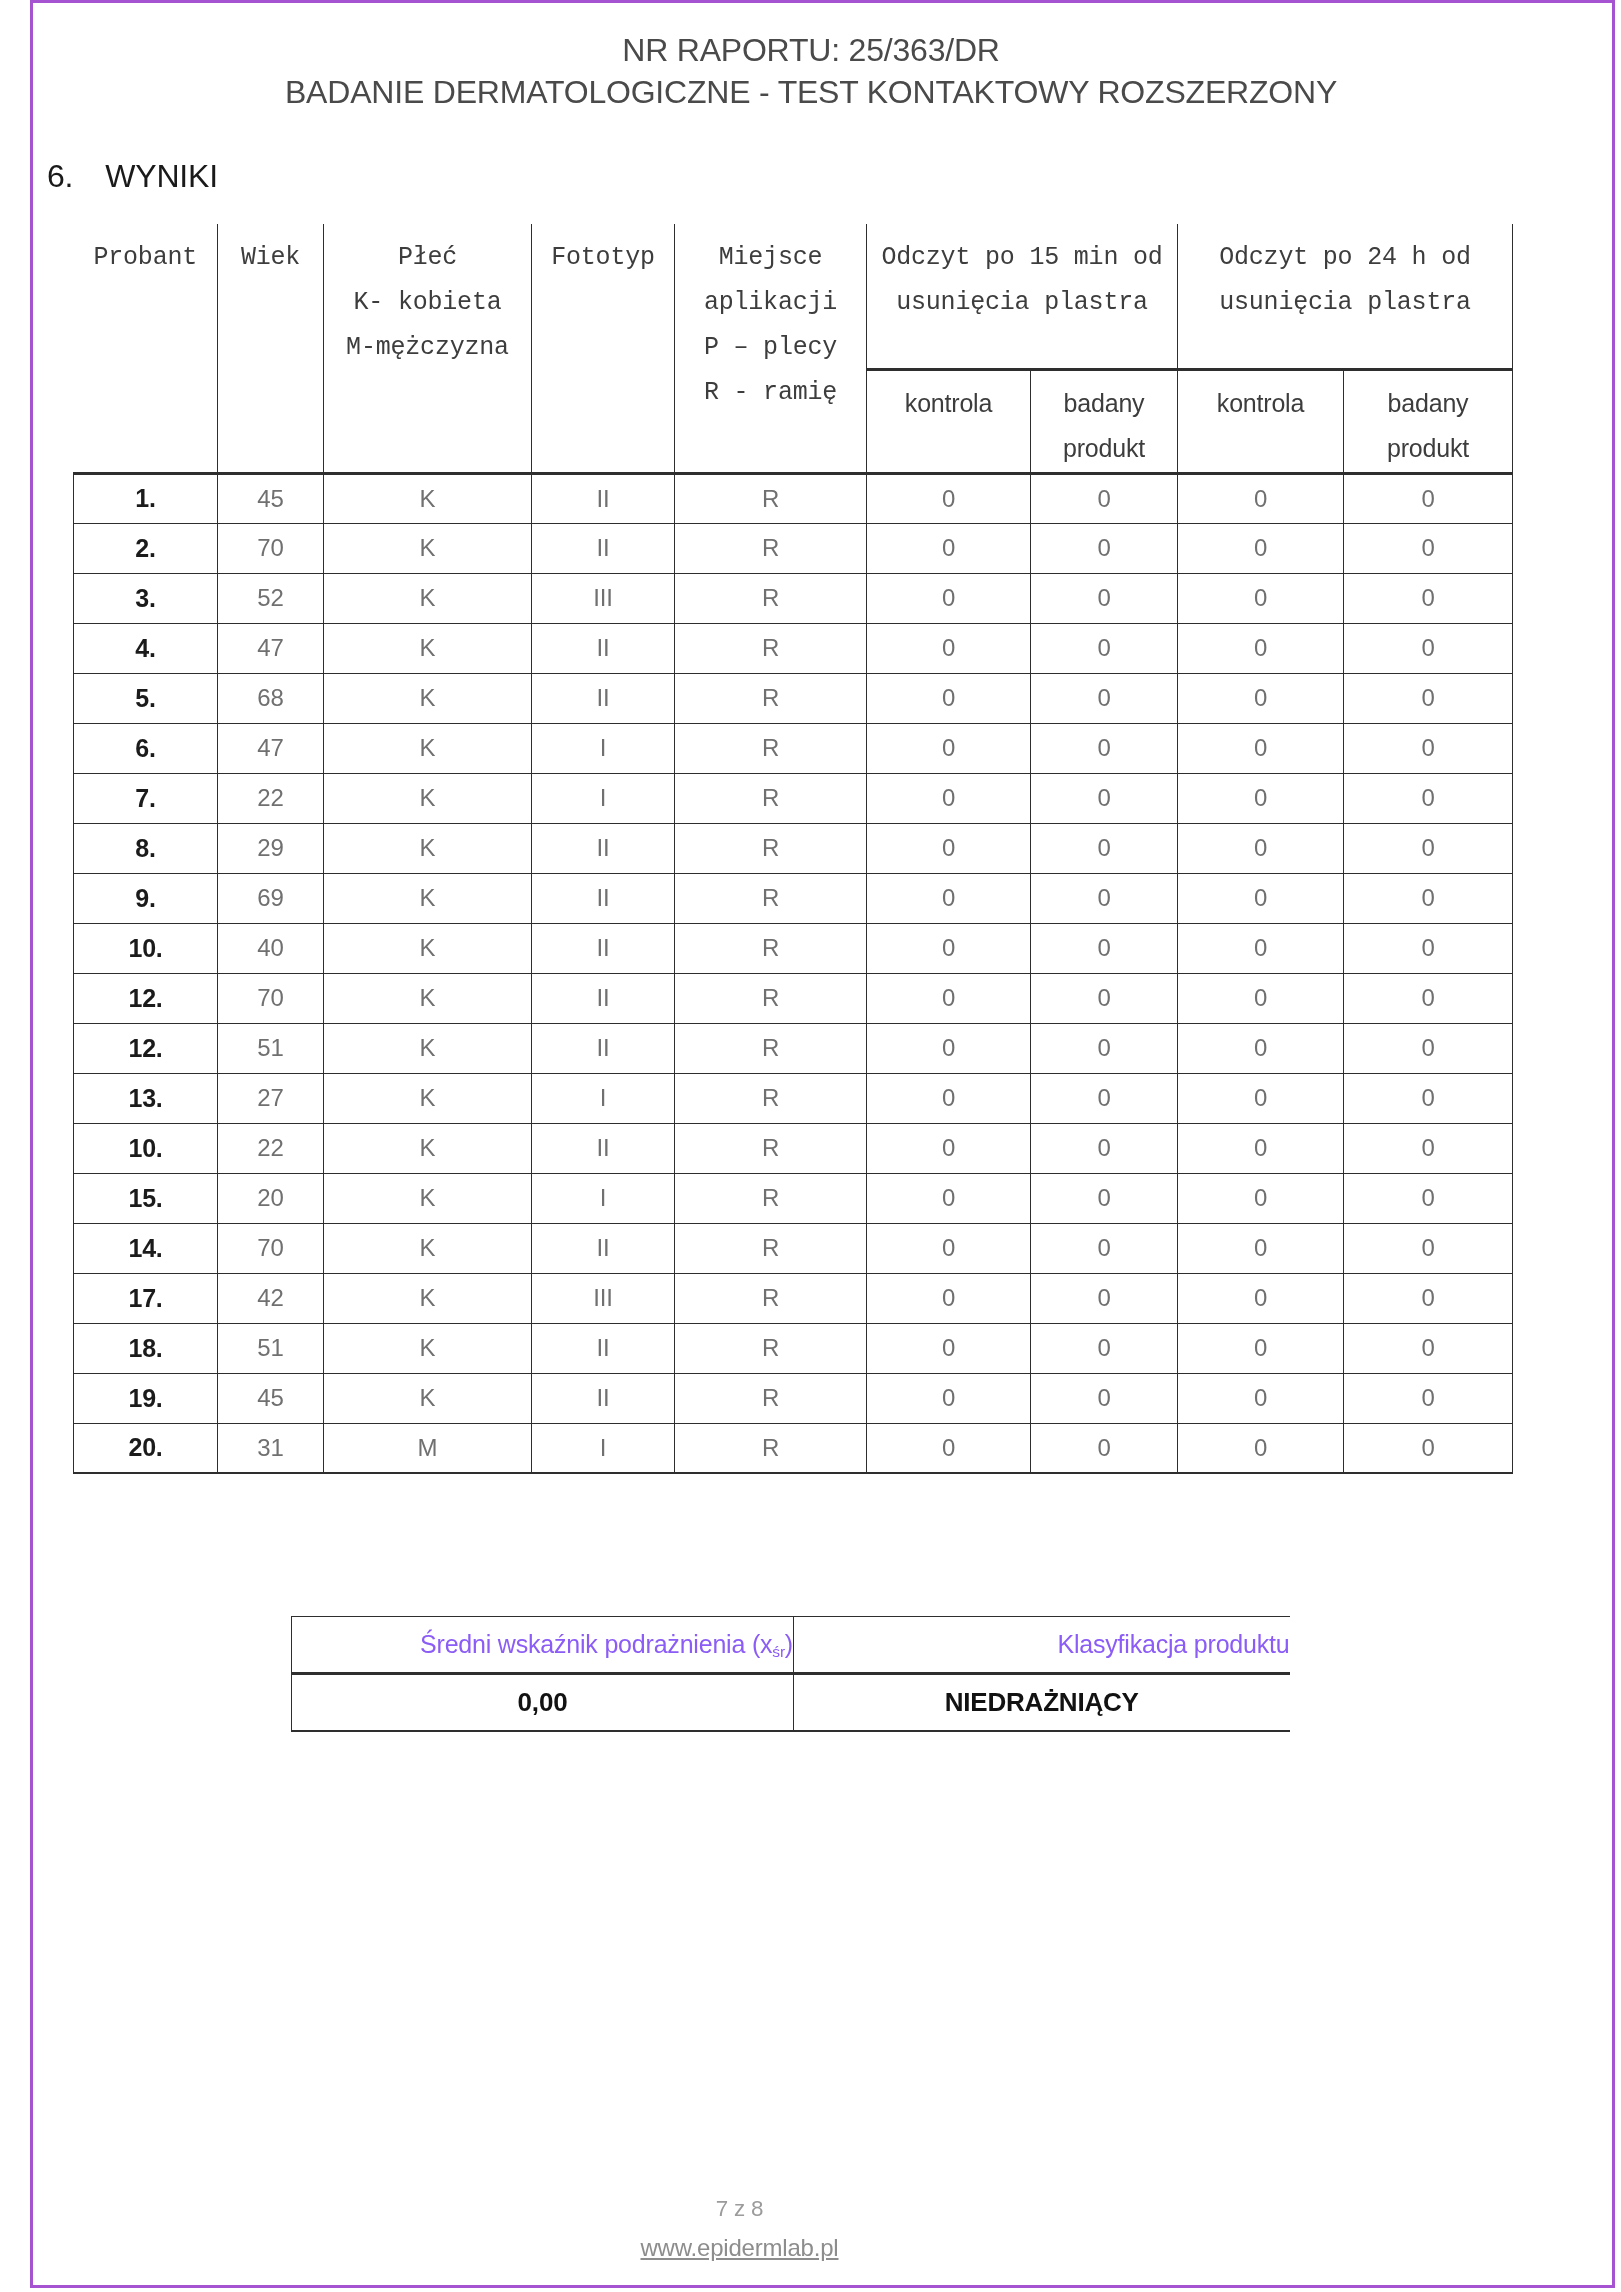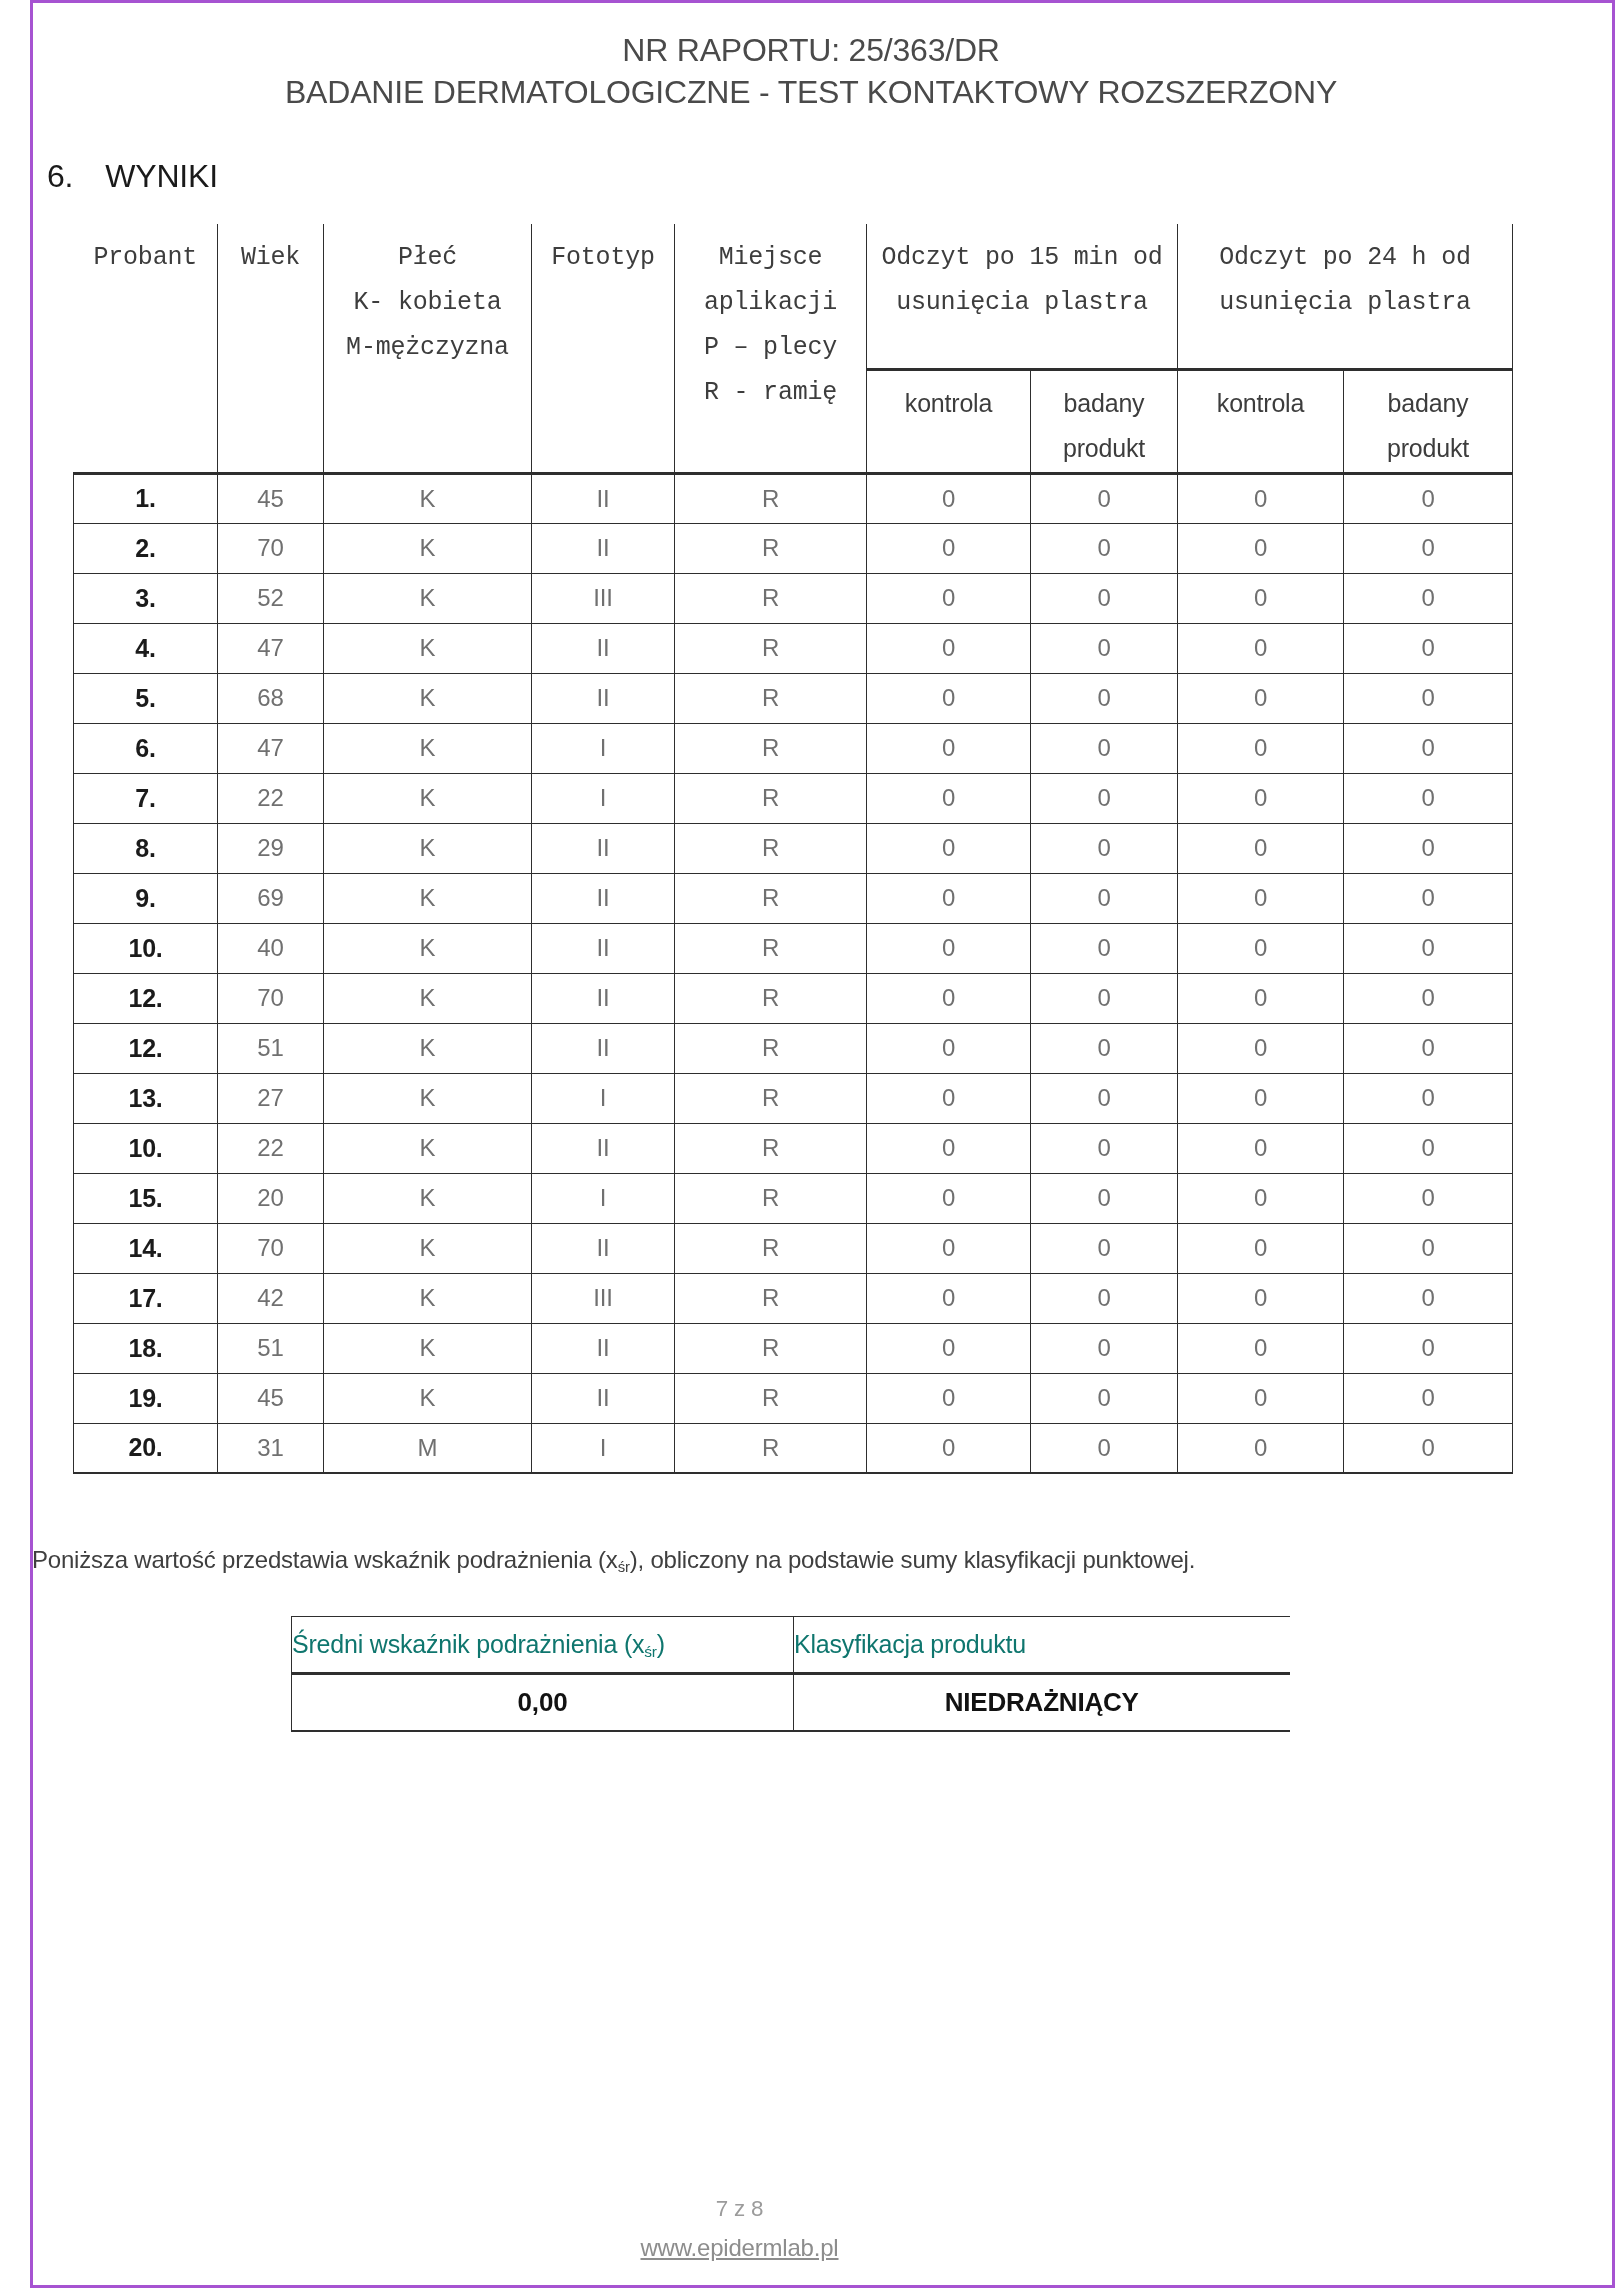--- a/index.html
+++ b/index.html
@@ -105,22 +105,22 @@
     border-collapse:collapse;
     table-layout:fixed;
     width:998px;
   }
   table.summary tr{height:57px;}
   table.summary th{
     border-top:1.8px solid var(--line);
     border-bottom:3.6px solid var(--line);
     font-weight:400;
     font-size:25px;
-    color:#0f766e;
-    text-align:left;
+    color:#8b5cf6;
+    text-align:right;
     vertical-align:middle;
   }
   table.summary th:first-child{border-left:1.8px solid var(--line);border-right:1.8px solid var(--line);}
   table.summary td{
     border-bottom:2.7px solid var(--line);
     text-align:center;
     vertical-align:middle;
     font-size:26px;
     font-weight:700;
     color:#121212;
@@ -432,23 +432,20 @@
       <td>I</td>
       <td>R</td>
       <td>0</td>
       <td>0</td>
       <td>0</td>
       <td>0</td>
     </tr>
       </tbody>
   </table>
 
-  <div class="note">
-    <span>Poniższa wartość przedstawia wskaźnik podrażnienia (x</span><sub>śr</sub><span>), obliczony na podstawie sumy klasyfikacji punktowej.</span>
-  </div>
 
   <table class="summary">
     <colgroup>
         <col style="width:502px">
         <col style="width:496px">
       </colgroup>
     <thead>
       <tr>
         <th>
           <span>Średni wskaźnik podrażnienia (x</span><sub>śr</sub><span>)</span>

